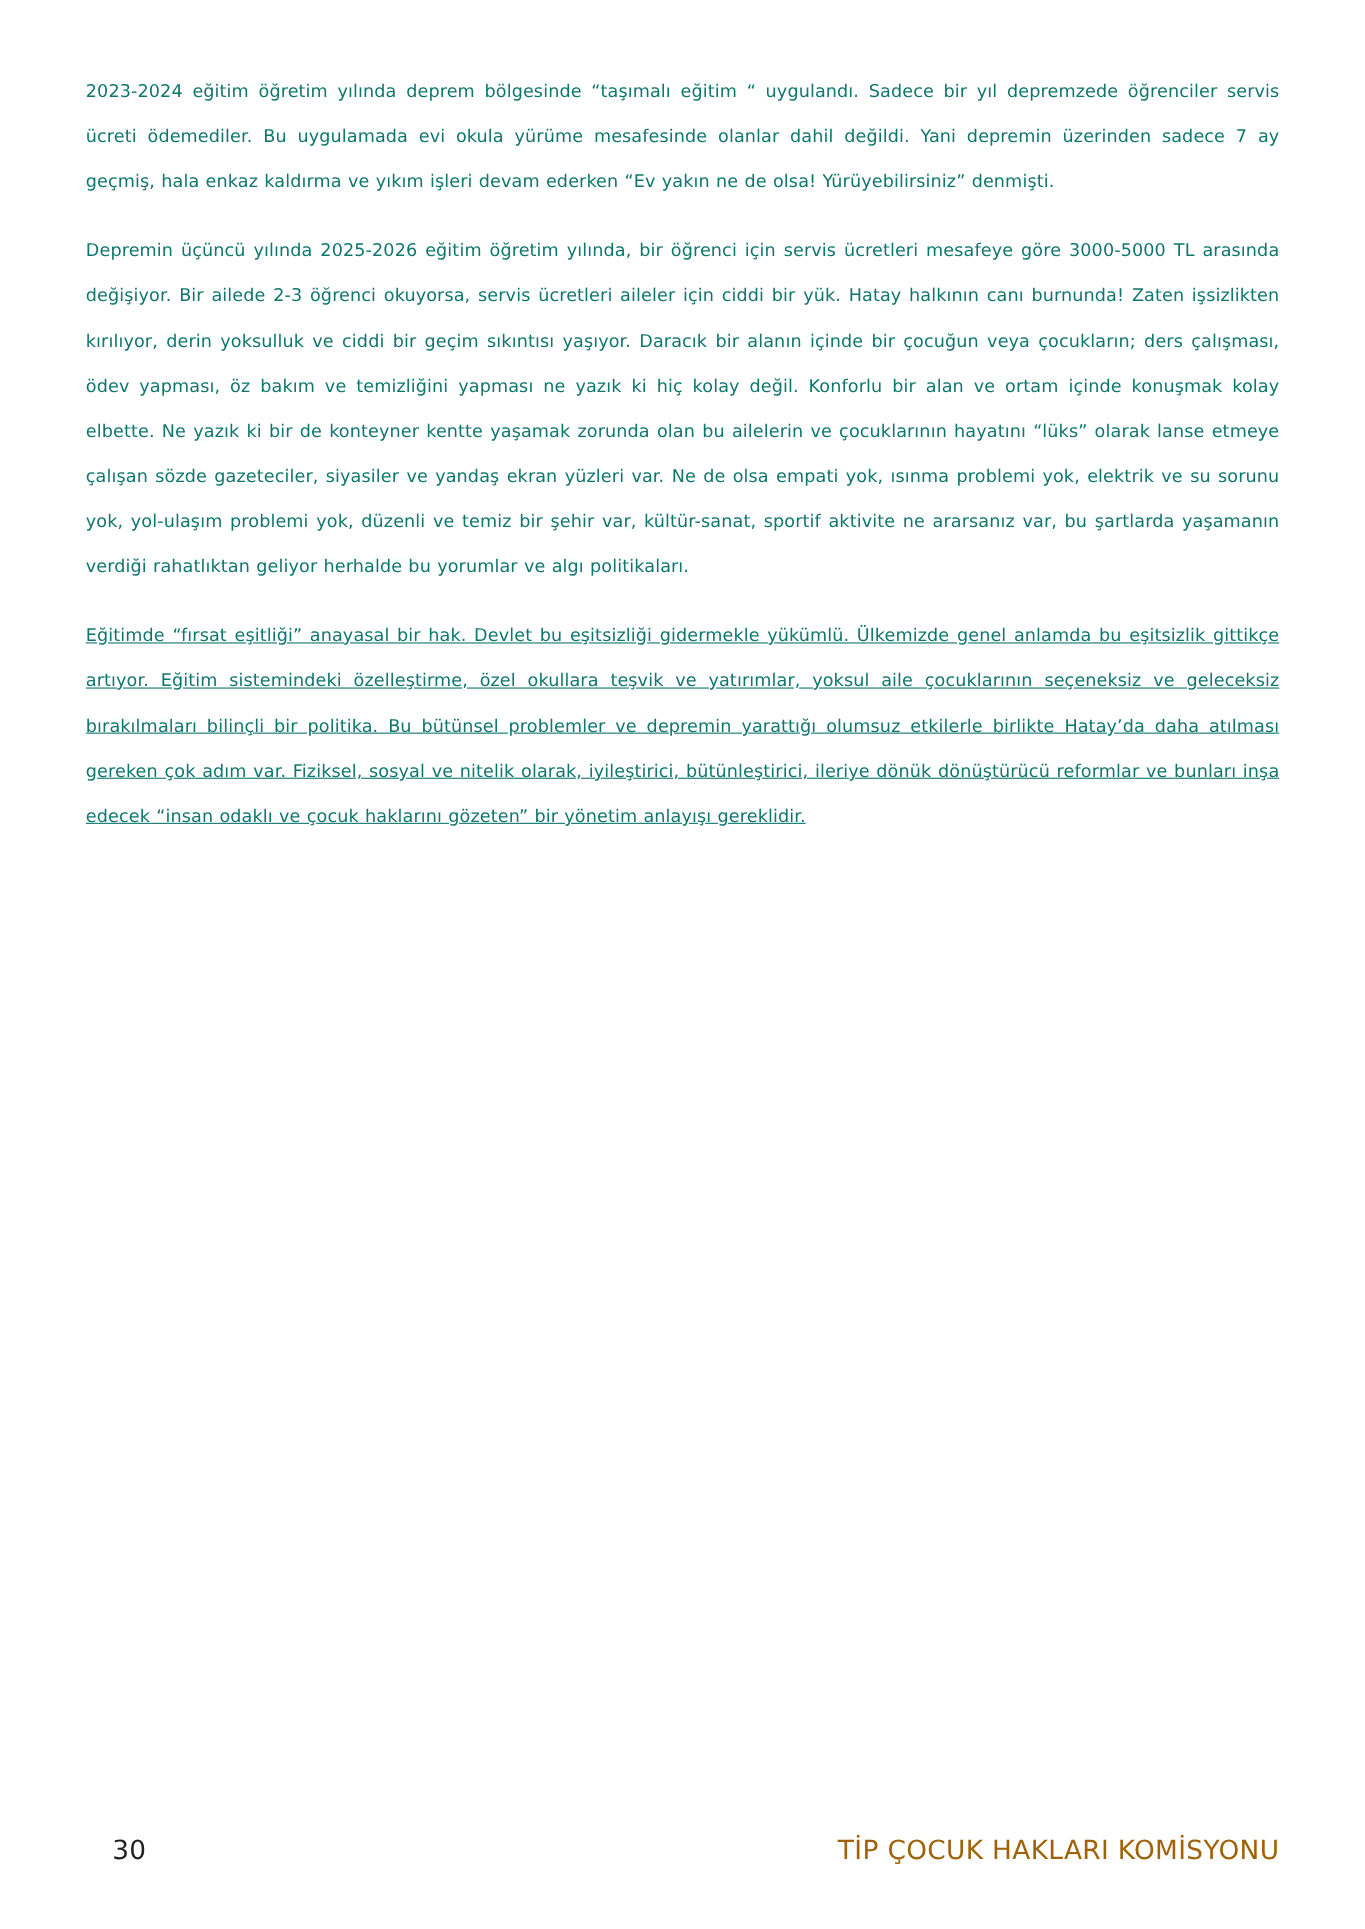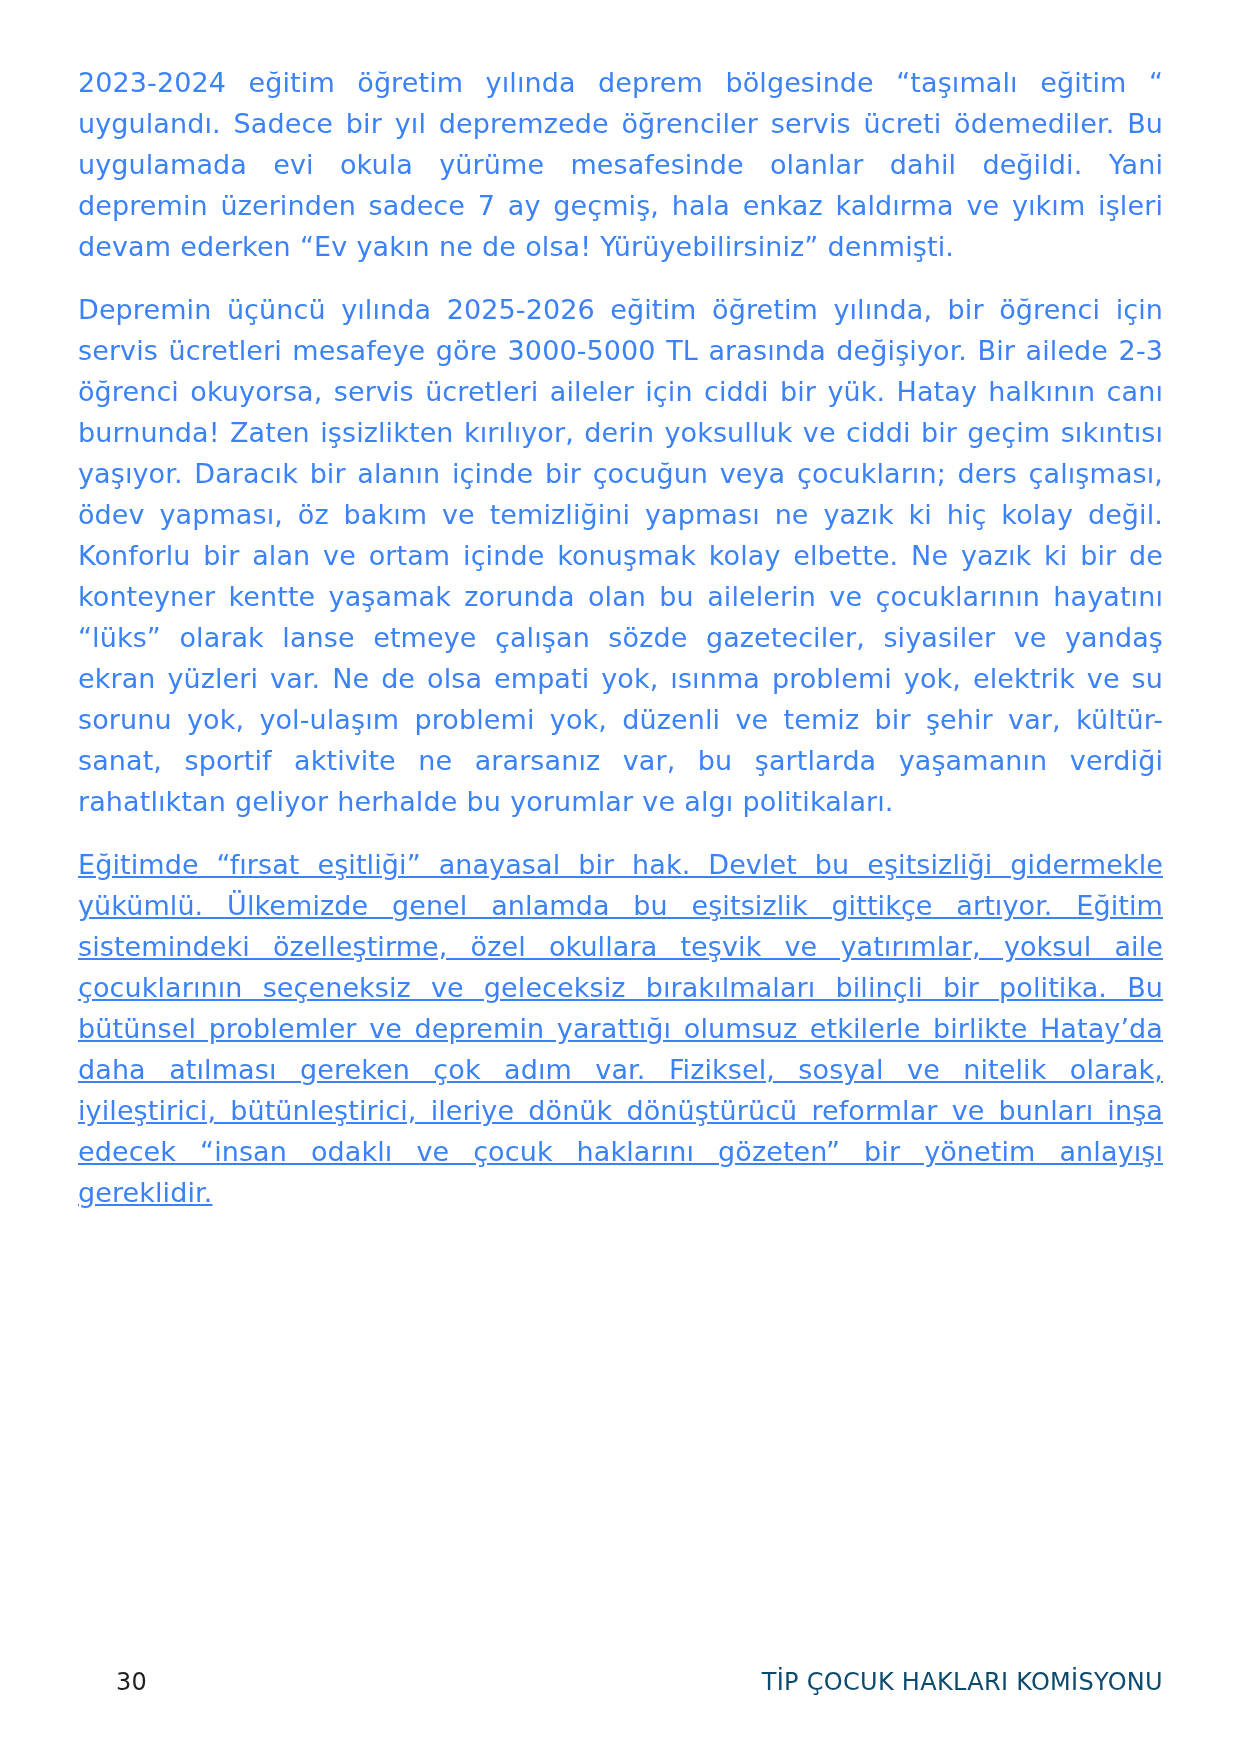--- a/index.html
+++ b/index.html
@@ -17,55 +17,55 @@
     color: #1a1a1a;
     overflow: hidden;
   }
   .content {
     position: absolute;
     left: 78px;
     top: 62px;
     width: 1085px;
   }
   .para {
-    font-size: 27px;
+    font-size: 16px;
     line-height: 41px;
     text-align: justify;
     margin: 0 0 22px 0;
-    color: #3b82f6;
+    color: #0f766e;
     letter-spacing: 0.1px;
     -webkit-hyphens: none;
     hyphens: none;
     word-spacing: 0.5px;
   }
   .para:last-child {
     margin-bottom: 0;
     text-decoration: underline;
   }
   .footer {
     position: absolute;
-    left: 94px;
+    left: 80px;
     right: 78px;
     bottom: 58px;
     height: 34px;
   }
   .footer-page-number {
     position: absolute;
     left: 22px;
     bottom: 0;
     font-size: 24px;
     color: #231f20;
     letter-spacing: 0.3px;
   }
   .footer-title {
     position: absolute;
     right: 0;
     bottom: 0;
     font-size: 24px;
-    color: #0c4a6e;
+    color: #a16207;
     letter-spacing: 0.3px;
     white-space: nowrap;
   }
 </style>
 </head>
 <body>
 
 <div class="page">
 
   <div class="content">

